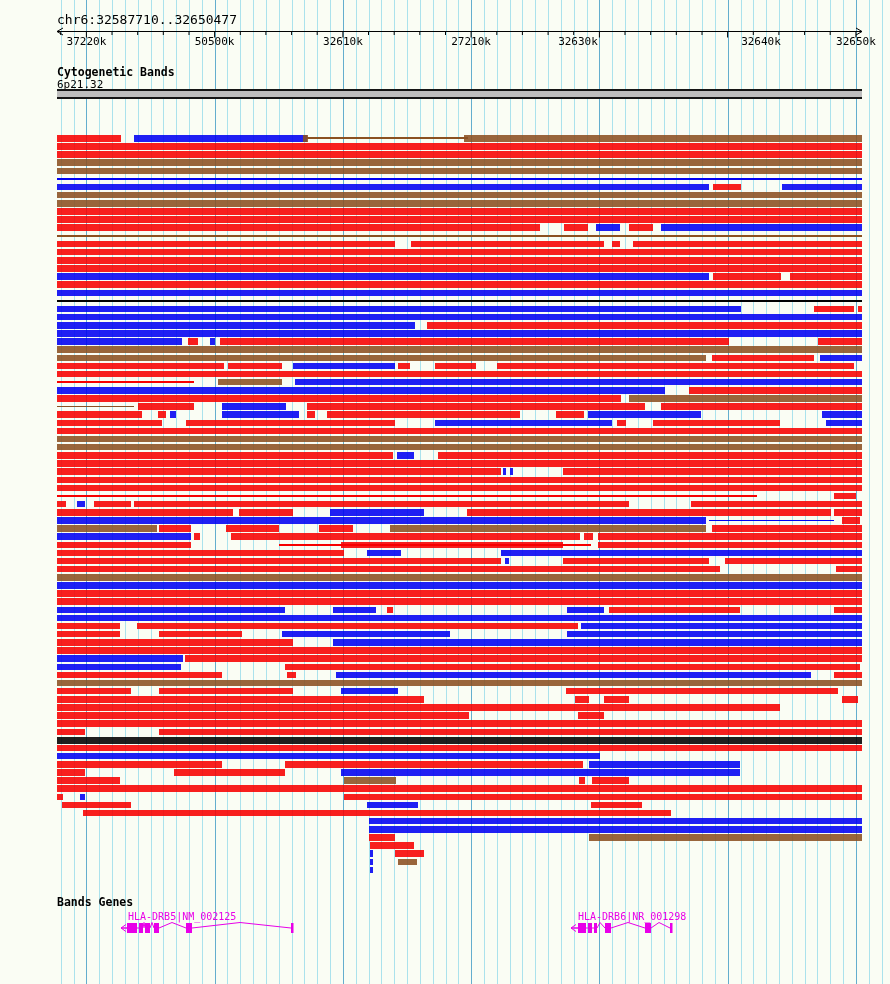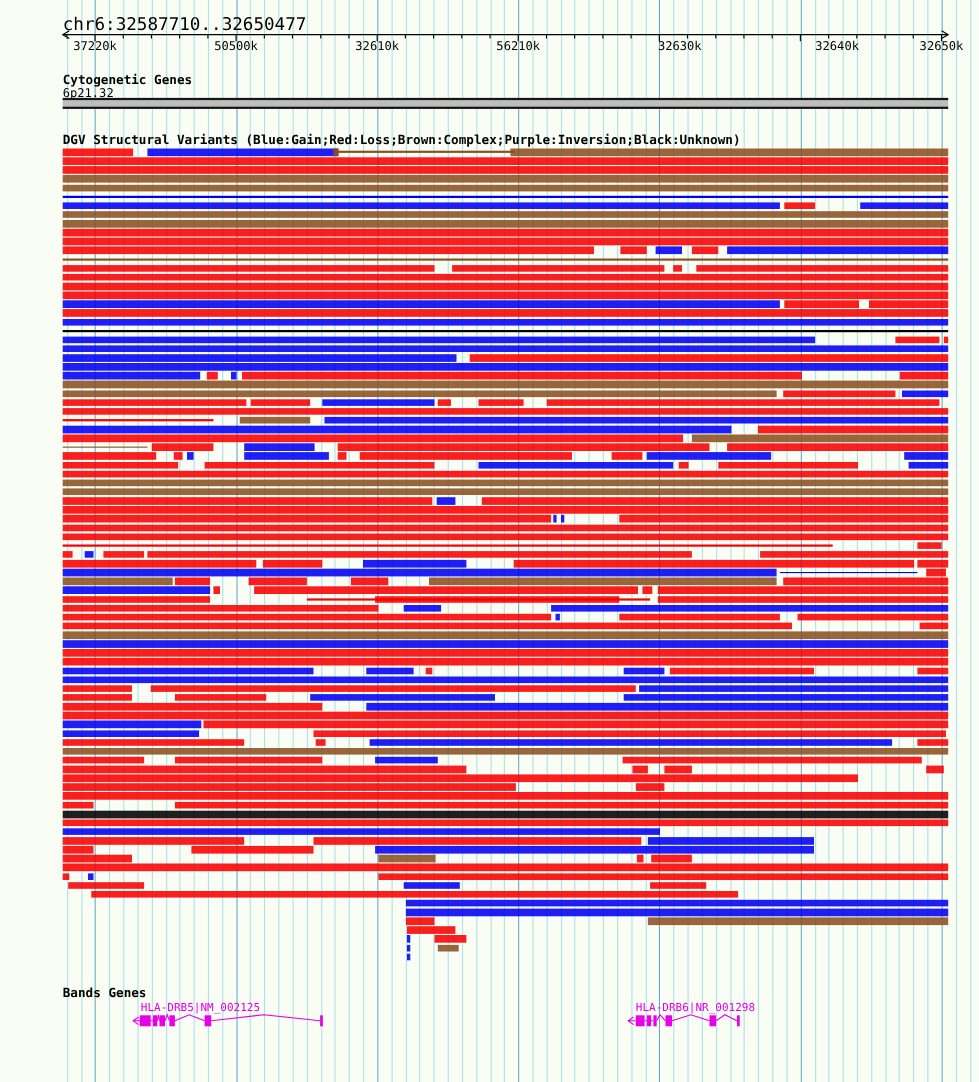--- a/index.html
+++ b/index.html
@@ -81,40 +81,39 @@
       <div class="gl" style="left: 791.8px;"></div>
       <div class="gl" style="left: 804.6px;"></div>
       <div class="gl" style="left: 817.4px;"></div>
       <div class="gl" style="left: 830.2px;"></div>
       <div class="gl" style="left: 843.1px;"></div>
       <div class="gl gm" style="left: 855.9px;"></div>
       <div class="gl" style="left: 868.7px;"></div>
       <div class="gl" style="left: 881.5px;"></div>
     </div>
 
-  <div class="txt" style="left:57px;top:13px;font-size:16px;">chr6:32587710..32650477</div>
+  <div class="txt" style="left:57px;top:13px;font-size:13px;">chr6:32587710..32650477</div>
 
   <svg id="ruler-svg" style="top:25px;" width="890" height="22">
       <path d="M57 6.5 H862 M63 3 L57 6.5 L63 10 M856 3 L862 6.5 L856 10 M60.7 6.5 V10 M86.4 6.5 V12.5 M112.0 6.5 V10 M137.7 6.5 V10 M163.3 6.5 V10 M189.0 6.5 V10 M214.6 6.5 V12.5 M240.3 6.5 V10 M265.9 6.5 V10 M291.6 6.5 V10 M317.2 6.5 V10 M342.9 6.5 V12.5 M368.5 6.5 V10 M394.2 6.5 V10 M419.8 6.5 V10 M445.5 6.5 V10 M471.1 6.5 V12.5 M496.8 6.5 V10 M522.4 6.5 V10 M548.1 6.5 V10 M573.7 6.5 V10 M599.4 6.5 V12.5 M625.0 6.5 V10 M650.7 6.5 V10 M676.3 6.5 V10 M702.0 6.5 V10 M727.6 6.5 V12.5 M753.3 6.5 V10 M778.9 6.5 V10 M804.6 6.5 V10 M830.2 6.5 V10 M855.9 6.5 V12.5 " stroke="#000" fill="none"></path>
     </svg>
   <div id="ruler-labels">
       <div class="ruler-label" style="left: 64.4px;">37220k</div>
       <div class="ruler-label" style="left: 192.6px;">50500k</div>
       <div class="ruler-label" style="left: 320.9px;">32610k</div>
-      <div class="ruler-label" style="left: 449.1px;">56210k</div>
-      <div class="ruler-label" style="left: 596px;">32630k</div>
+      <div class="ruler-label" style="left: 449.1px;">27210k</div>
+      <div class="ruler-label" style="left: 556px;">32630k</div>
       <div class="ruler-label" style="left: 739px;">32640k</div>
       <div class="ruler-label" style="left: 833.9px;">32650k</div>
     </div>
 
-  <div class="txt bold" style="left:57px;top:66px;font-size:11.5px;">Cytogenetic Genes</div>
+  <div class="txt bold" style="left:57px;top:66px;font-size:11.5px;">Cytogenetic Bands</div>
   <div class="txt" style="left:57px;top:79px;font-size:11px;">6p21.32</div>
   <div class="cyto-band"></div>
 
-  <div class="txt bold" style="left:57px;top:121px;font-size:11.5px;">DGV Structural Variants (Blue:Gain;Red:Loss;Brown:Complex;Purple:Inversion;Black:Unknown)</div>
   <div id="dgv-rows">
       <div class="bar" style="left: 57px; width: 64.4px; top: 135px; height: 6.5px; background: rgb(247, 0, 0);"></div>
       <div class="bar" style="left: 133.5px; width: 173.1px; top: 135px; height: 6.5px; background: rgb(0, 0, 242);"></div>
       <div class="bar" style="left: 302.5px; width: 5.6px; top: 135px; height: 6.5px; background: rgb(139, 80, 33);"></div>
       <div class="bar" style="left: 306.6px; width: 161px; top: 137.4px; height: 1.6px; opacity: 1; background: rgb(139, 80, 33);"></div>
       <div class="bar" style="left: 463.5px; width: 398.5px; top: 135px; height: 6.5px; background: rgb(139, 80, 33);"></div>
       <div class="bar" style="left: 57px; width: 805px; top: 143.1px; height: 6.5px; background: rgb(247, 0, 0);"></div>
       <div class="bar" style="left: 57px; width: 805px; top: 151.3px; height: 6.5px; background: rgb(247, 0, 0);"></div>
       <div class="bar" style="left: 57px; width: 805px; top: 159.4px; height: 6.5px; background: rgb(139, 80, 33);"></div>
       <div class="bar" style="left: 57px; width: 805px; top: 167.5px; height: 6.5px; background: rgb(139, 80, 33);"></div>

